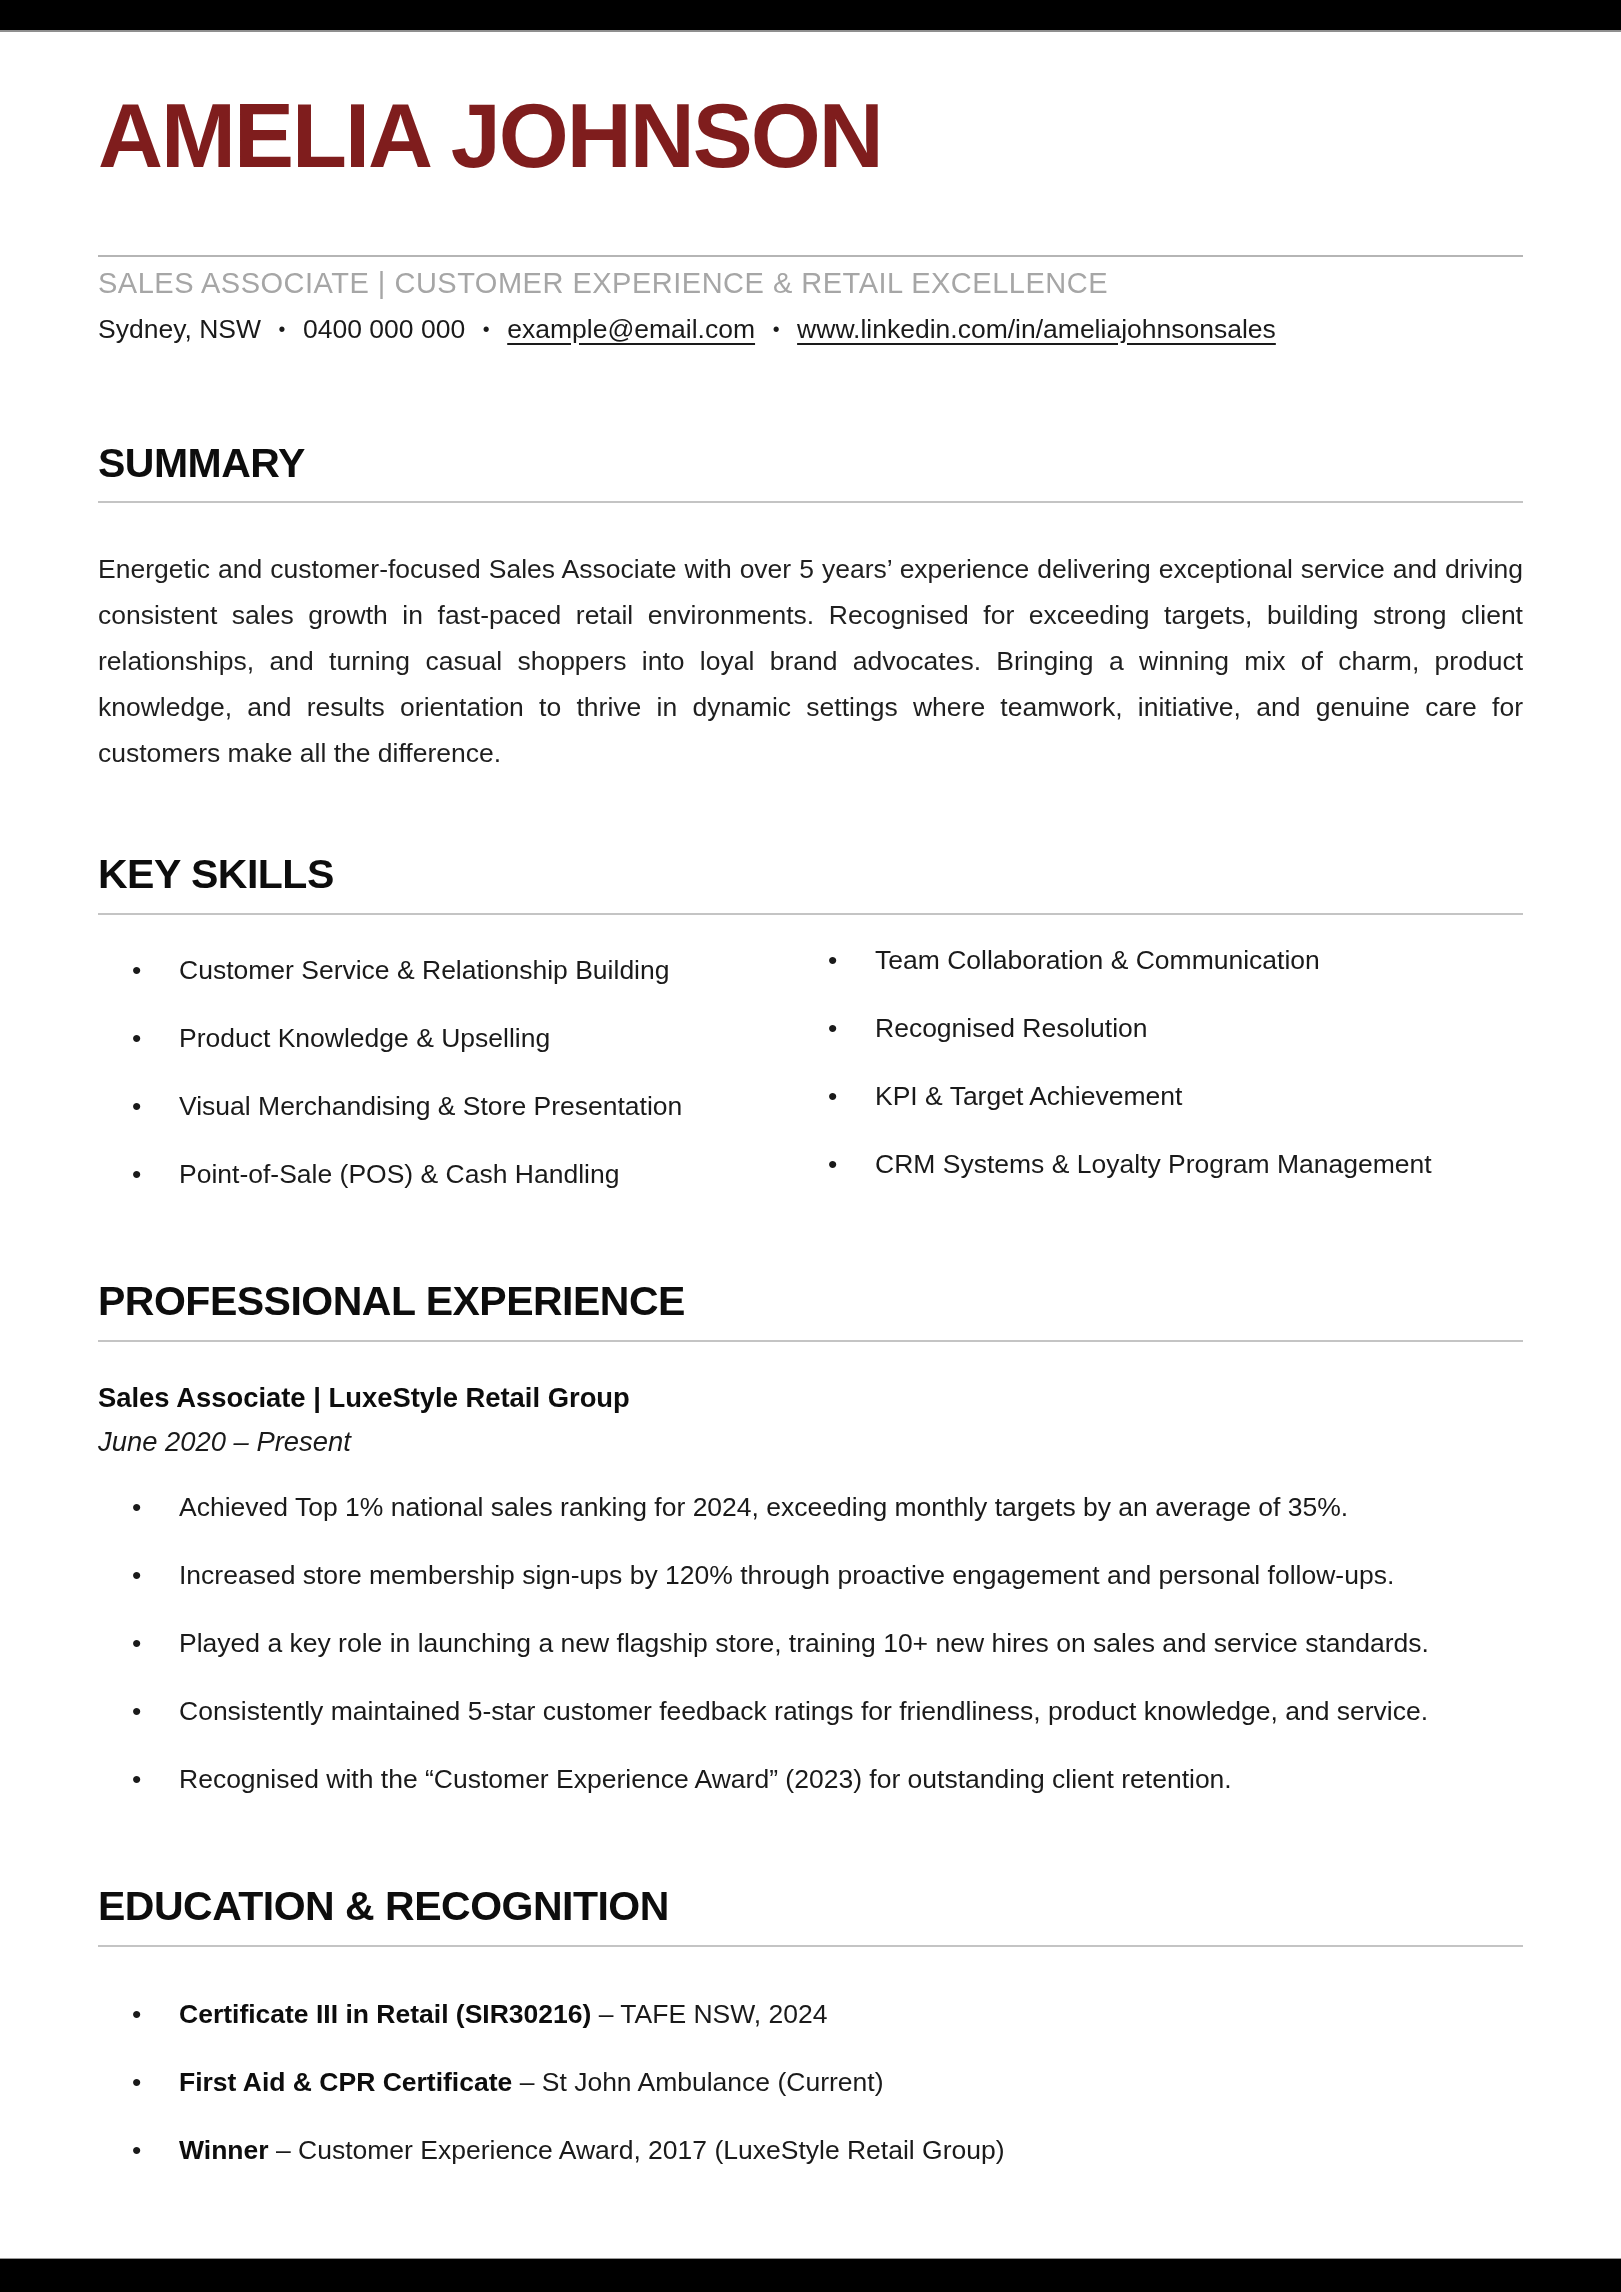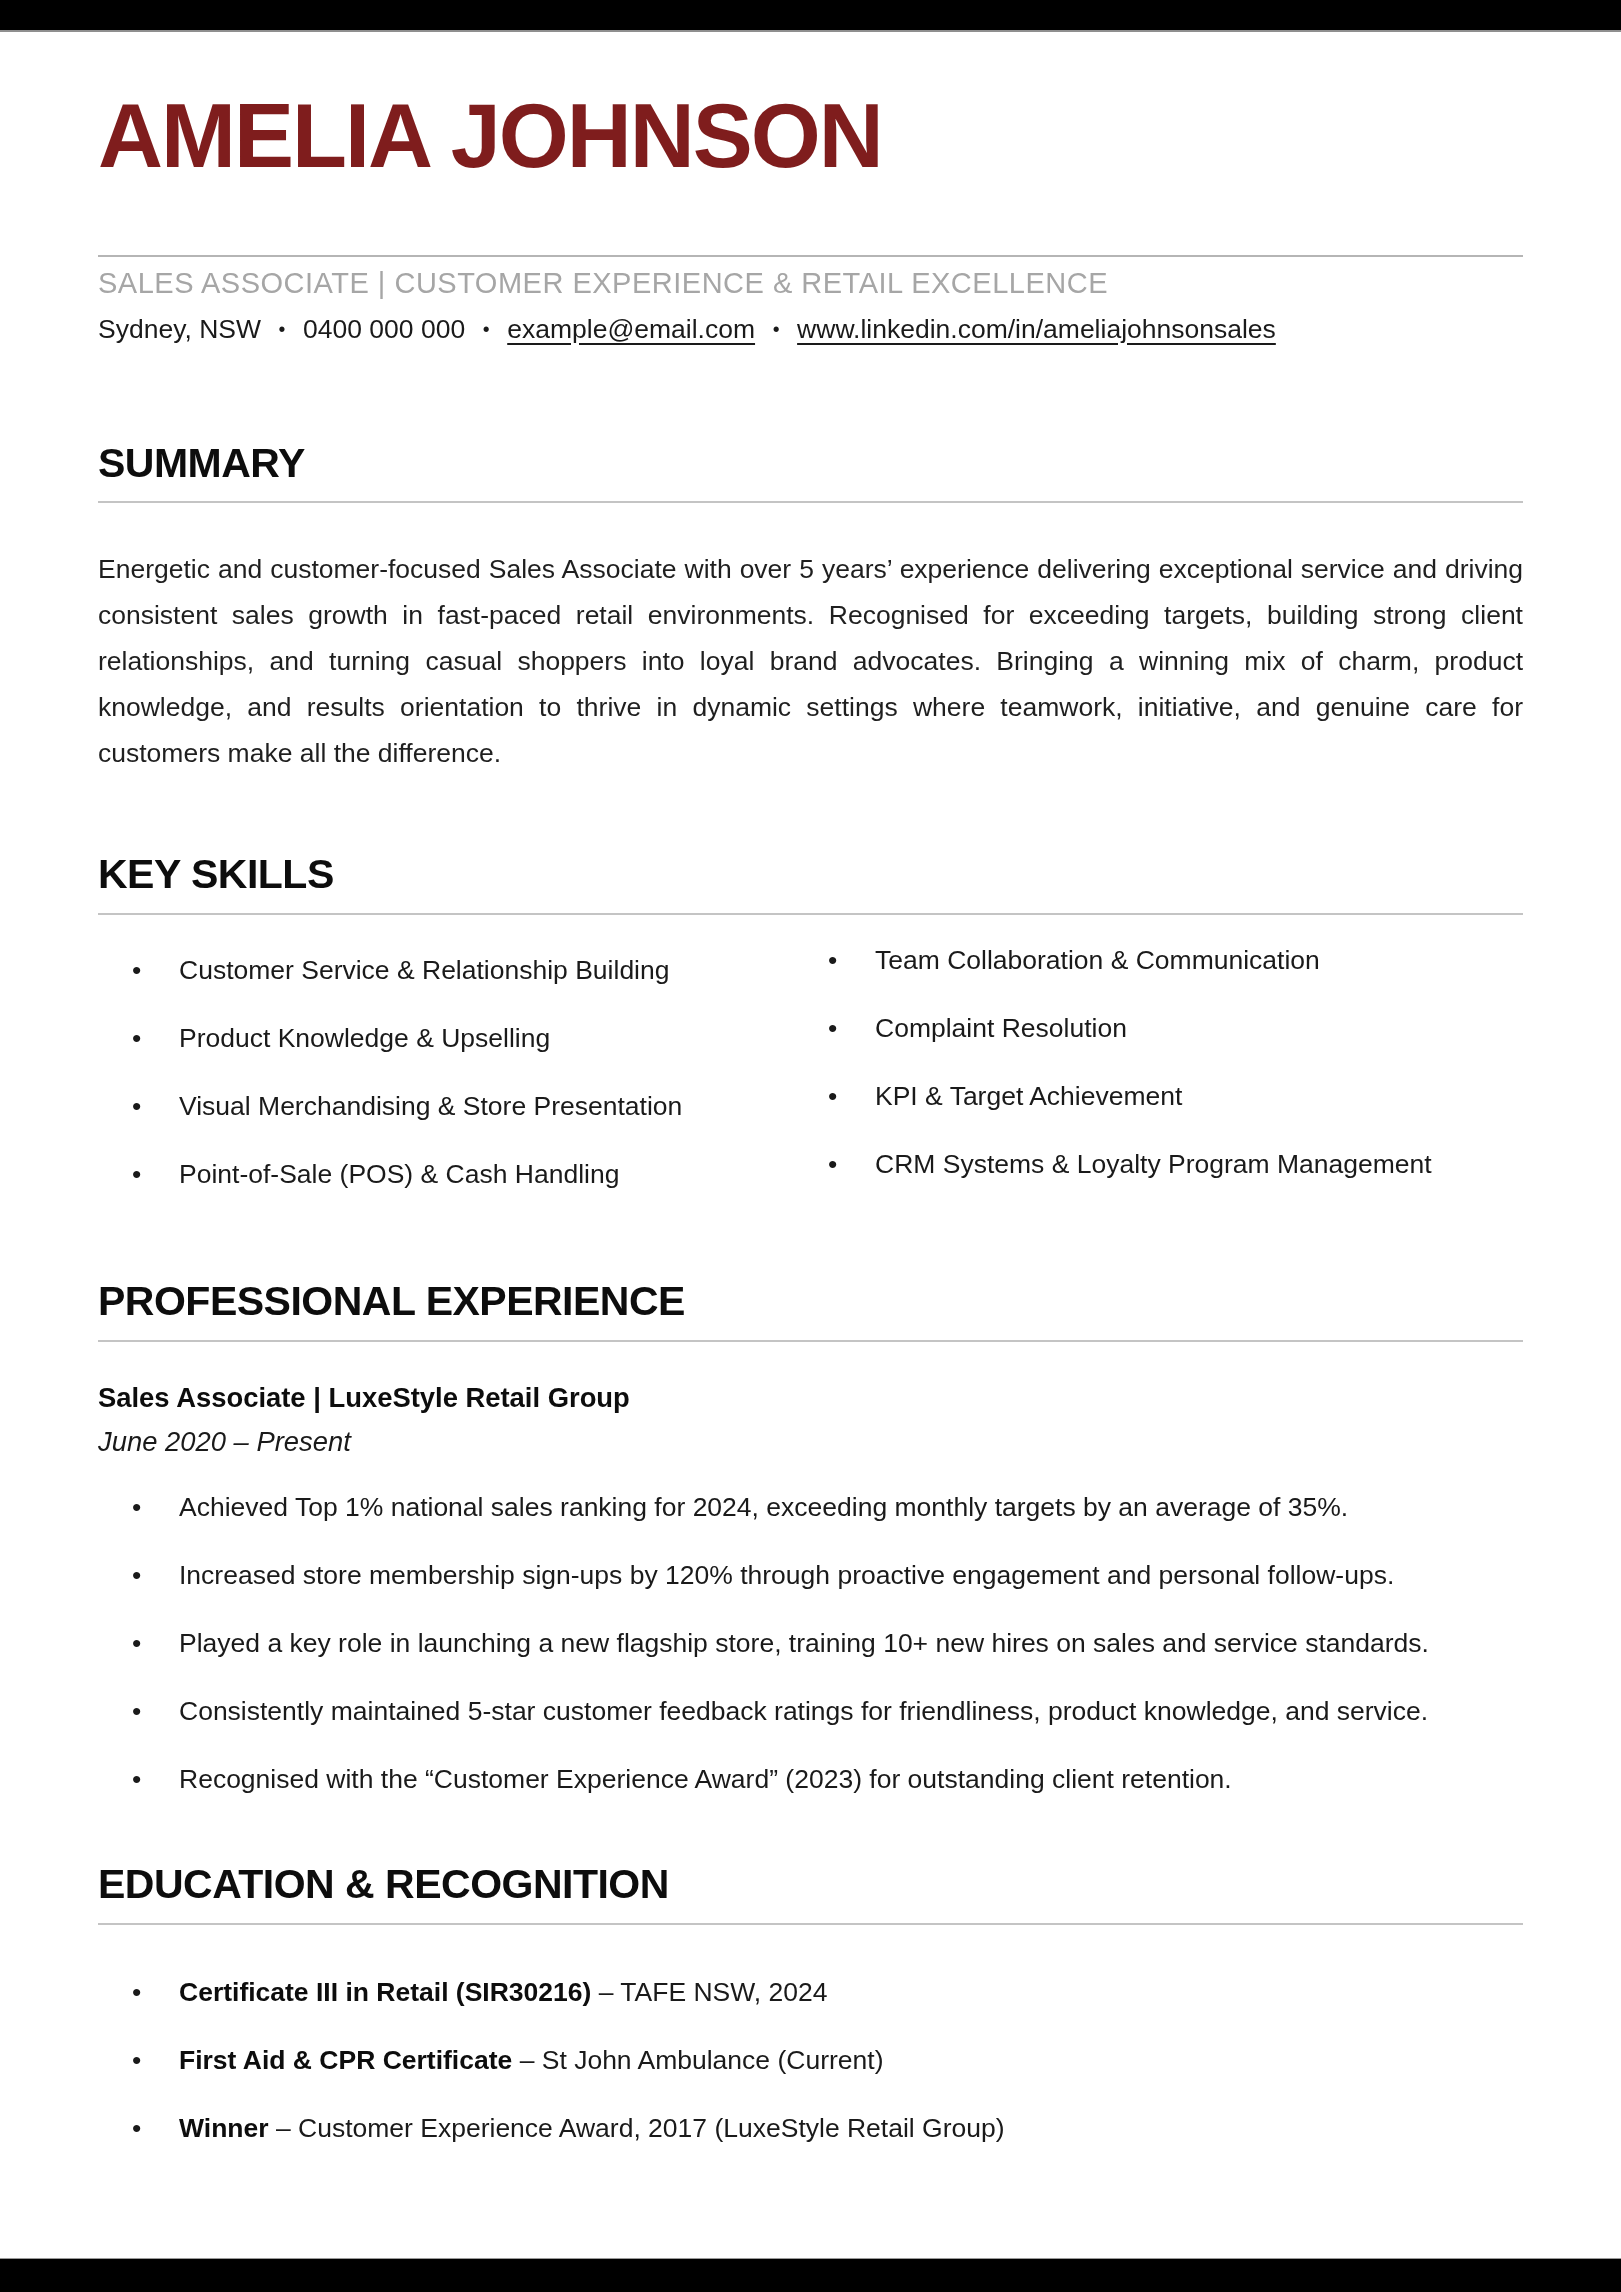--- a/index.html
+++ b/index.html
@@ -71,21 +71,21 @@
     color: #0d0d0d;
   }
   .rule {
     margin-top: 13.7px;
     height: 2px;
     background: #c4c4c4;
   }
   .mt-summary  { margin-top: 92px; }
   .mt-skills   { margin-top: 74px; }
   .mt-exp      { margin-top: 86px; }
-  .mt-edu      { margin-top: 64px; }
+  .mt-edu      { margin-top: 86px; }
 
   .summary-text {
     margin-top: 43px;
     font-size: 26.5px;
     line-height: 46px;
     text-align: justify;
     color: #1f1f1f;
   }
 
   ul.dots { list-style: none; }
@@ -159,21 +159,21 @@
         <ul class="dots">
           <li>Customer Service &amp; Relationship Building</li>
           <li>Product Knowledge &amp; Upselling</li>
           <li>Visual Merchandising &amp; Store Presentation</li>
           <li>Point-of-Sale (POS) &amp; Cash Handling</li>
         </ul>
       </div>
       <div class="skills-col-right">
         <ul class="dots">
           <li>Team Collaboration &amp; Communication</li>
-          <li>Complaint Resolution</li>
+          <li>Recognised Resolution</li>
           <li>KPI &amp; Target Achievement</li>
           <li>CRM Systems &amp; Loyalty Program Management</li>
         </ul>
       </div>
     </div>
   </section>
 
   <section>
     <h2 class="section-title mt-exp">PROFESSIONAL EXPERIENCE</h2>
     <div class="rule"></div>

